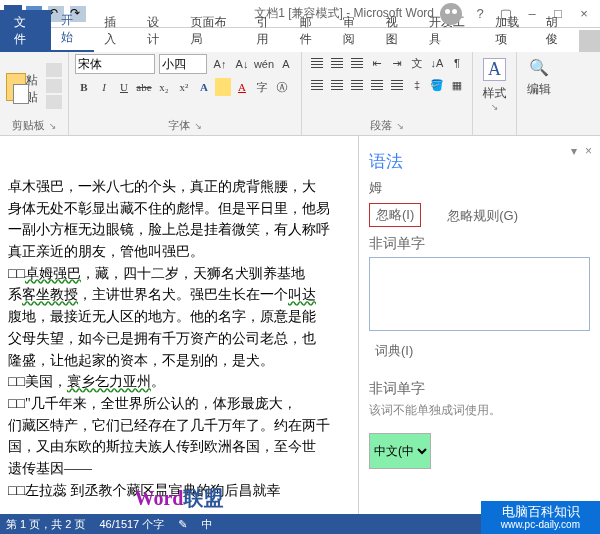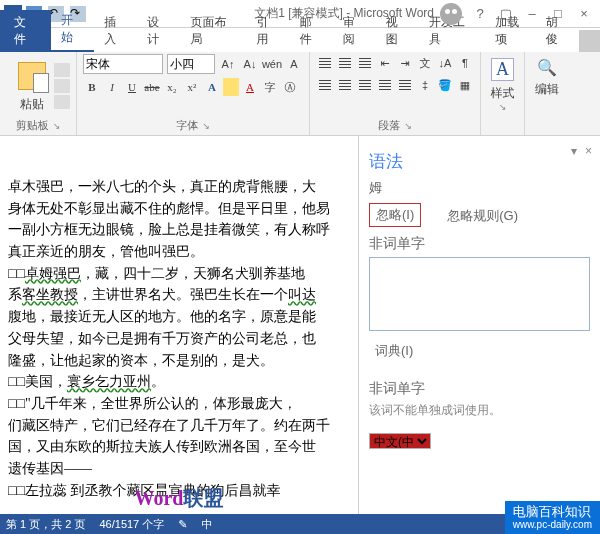--- a/index.html
+++ b/index.html
@@ -26,21 +26,21 @@
 .tabs .user { color:#444; padding:4px 6px; }
 .tabs .avatar { width:22px; height:22px; background:#ccc; display:inline-block; margin-left:4px; }
 
 
 .ribbon { height: 84px; background: #f3f3f3; border-bottom: 1px solid #d0d0d0; display: flex; }
 .group { border-right: 1px solid #d6d6d6; padding: 2px 6px 0 6px; display: flex; flex-direction: column; }
 .group .controls { flex: 1; display:flex; align-items:center; }
 .group .label { text-align: center; font-size: 11px; color: #666; padding-bottom: 2px; display:flex; justify-content:center; align-items:center; gap:4px; }
 .group .label .launcher { font-size:9px; color:#888; }
 
-.paste-group .pastebig { display:flex; flex-direction:column; align-items:center; width:36px;margin-left:8px; }
+.paste-group .pastebig { display:flex; flex-direction:row; align-items:center; width:36px; }
 .paste-group .clip-icon { width:28px; height:28px; background:#fdd67a; border:1px solid #d0a030; position:relative; margin-top:2px; }
 .paste-group .clip-icon::after { content:''; position:absolute; width:14px; height:18px; background:#fff; border:1px solid #888; right:-4px; bottom:-4px; }
 .paste-group .paste-label { font-size:12px; color:#444; margin-top:6px; }
 .paste-group .mini { display:flex; flex-direction:column; gap:2px; margin-left:4px; }
 .paste-group .mini span { width:16px; height:14px; background:#ddd; display:block; }
 
 .font-group { min-width: 220px; }
 .font-group .row1 { display:flex; gap:4px; align-items:center; margin-bottom:4px; }
 .font-group select, .font-group .combo { border:1px solid #b0b0b0; background:#fff; font-size:12px; height:20px; }
 .font-group .fontname { width:80px; padding-left:2px; }
@@ -75,26 +75,26 @@
 .panel .panel-ctrls { position:absolute; top:8px; right:8px; color:#888; display:flex; gap:8px; }
 .panel .panel-sub { color:#666; font-size:13px; margin-bottom:6px; }
 .panel .btn-row { display:flex; gap:20px; margin-bottom:8px;align-items:flex-end; }
 .panel .pbtn { color:#666; font-size:13px; padding:2px 6px; }
 .panel .pbtn.hl { border:1.5px solid #c03030; }
 .panel .section-hd { color:#666; font-size:14px; margin:4px 0; }
 .panel textarea { width:100%; height:74px; border:1px solid #9db5d3; resize:none; font-size:12px; }
 .panel .dict { margin-top:8px; }
 .panel .note { color:#888; font-size:12px; }
 .panel .lang { margin-top:14px; }
-.panel select { border:1px solid #b0b0b0; background:#b91c1c; height:16px; font-size:12px; }
+.panel select { border:1px solid #b0b0b0; background:#86efac; height:36px; font-size:12px; }
 
 
 .statusbar { height:20px; background:#2b579a; color:#fff; font-size:11px; display:flex; align-items:center; padding:0 6px; gap:14px; }
 .statusbar .sp { flex:1; }
-.corner-logo { position:absolute; right:0; bottom:0; background:#0a6fd6; color:#fff; font-size:13px; padding:4px 8px; display:flex; flex-direction:column; align-items:flex-start; line-height:1.1; }
+.corner-logo { position:absolute; right:0; bottom:0; background:#0a6fd6; color:#fff; font-size:13px; padding:4px 20px; display:flex; flex-direction:column; align-items:flex-end; line-height:1.1; }
 .corner-logo .sm { font-size:10px; }
 </style>
 </head>
 <body>
 
 <div class="titlebar">
   <span class="word-icon">W</span>
   <div class="qat">
     <span class="qbtn" style="background:#5a8fce"></span>
     <span class="qbtn" style="background:#bcd">↶</span>

